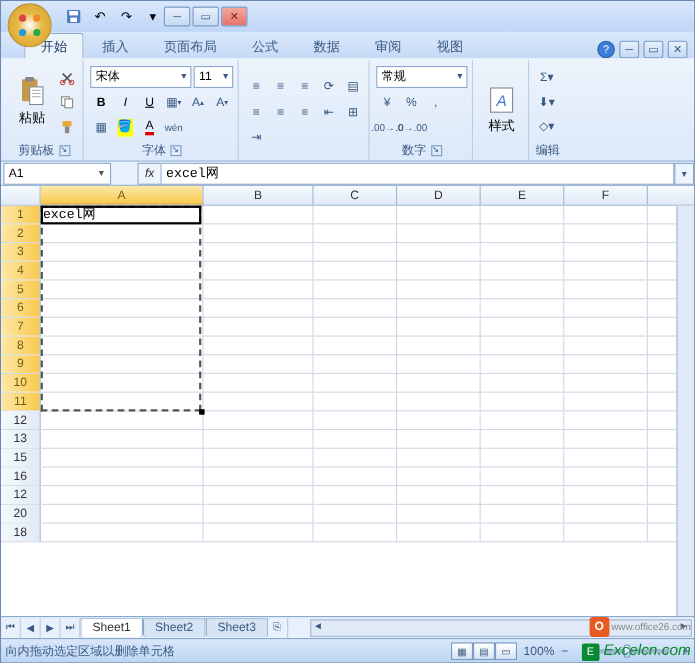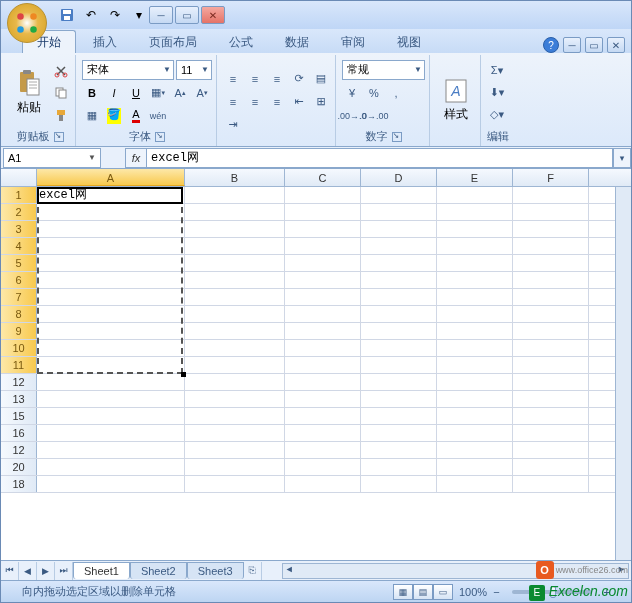--- a/index.html
+++ b/index.html
@@ -66,21 +66,21 @@
     .sheet-nav { display: flex; }
     .sheet-nav-btn { width: 18px; height: 18px; display: flex; align-items: center; justify-content: center; font-size: 9px; color: #3b5a82; border-right:1px solid #b8cce4;}
     .sheet-tab { padding: 2px 10px; background: #fff; border: 1px solid #8aa8cc; border-bottom: none; border-radius: 0 0 3px 3px; font-size: 11px; margin-top:-1px; color:#333;}
     .sheet-tab.inactive { background: #d6e4f5; color:#3b5a82;}
     .hscroll { flex:1; height:16px; background:#e0eaf6; border:1px solid #9eb6d3; margin:0 2px 0 20px; position:relative;}
     .hscroll::before{content:"◄"; position:absolute; left:2px; font-size:9px; color:#3b5a82;}
     .hscroll::after{content:"►"; position:absolute; right:2px; font-size:9px; color:#3b5a82;}
     .vscroll { position:absolute; right:0; top:18px; bottom:0; width:16px; background:#e0eaf6; border-left:1px solid #9eb6d3;}
 
     
-    .statusbar { height: 22px; background: linear-gradient(#d9e7fb, #bdd5f2); border-top: 1px solid #8aa8cc; display: flex; align-items: center; padding: 0 21px; font-size: 11px; color: #3b5a82; gap: 6px; }
+    .statusbar { height: 22px; background: linear-gradient(#d9e7fb, #bdd5f2); border-top: 1px solid #8aa8cc; display: flex; align-items: center; padding: 0 4px; font-size: 11px; color: #3b5a82; gap: 6px; }
     .view-btns { display: flex; margin-left: auto; }
     .view-btn { width: 20px; height: 16px; border: 1px solid #7a9bc4; background: linear-gradient(#fff,#d6e4f5); display: flex; align-items: center; justify-content: center; font-size: 9px;}
     .zoom-slider { width: 80px; height: 4px; background: #9eb6d3; border-radius:2px; position: relative; margin: 0 6px;}
     .zoom-thumb { position: absolute; left: 38px; top: -4px; width: 6px; height: 12px; background: linear-gradient(#fff,#c5d9f3); border:1px solid #7a9bc4; border-radius:2px;}
     
     
     .wm1 { position: absolute; right: 4px; bottom: 24px; font-size: 16px; font-style: italic; font-weight: bold; color: #f08030; display:flex; align-items:center; gap:2px;}
     .wm1 .logo { width:18px; height:18px; background:#e85a20; border-radius:3px; display:flex; align-items:center; justify-content:center; color:#fff; font-size:11px; font-style:normal;}
     .wm1 .sub { font-size:9px; color:#888; display:block; font-style:normal; font-weight:normal;}
     .wm2 { position: absolute; right: 4px; bottom: 2px; font-size: 14px; font-style: italic; font-weight: normal; color: #0a8a30;}

